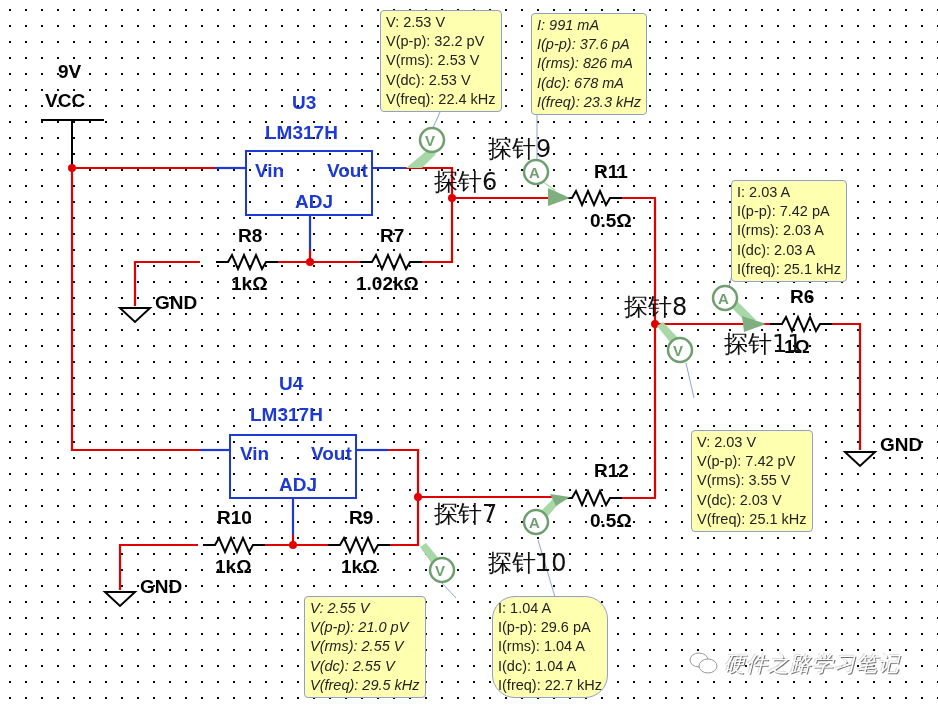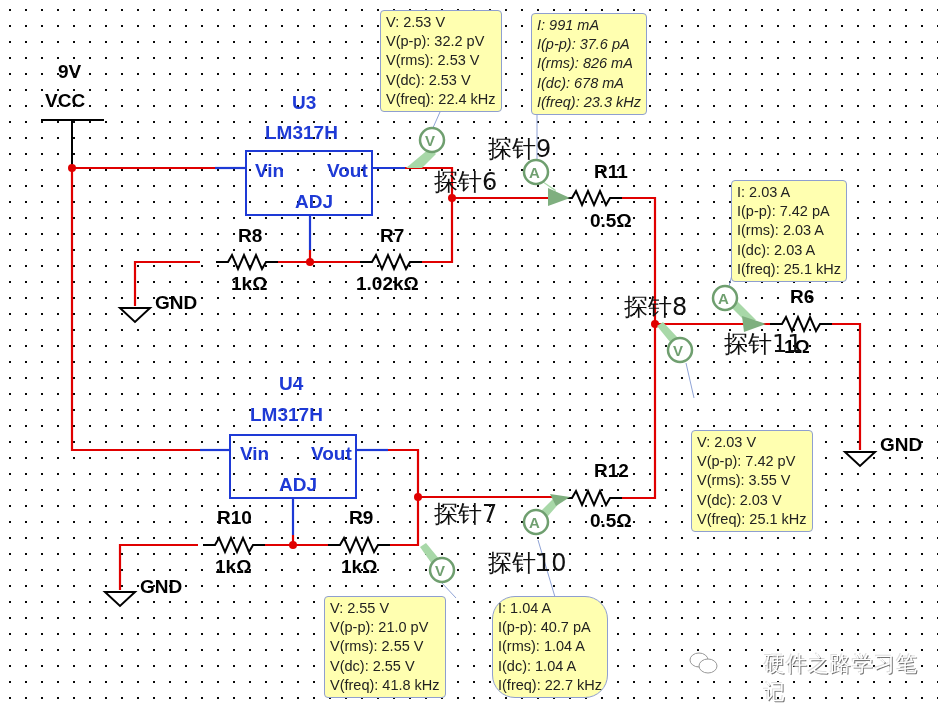--- a/index.html
+++ b/index.html
@@ -218,29 +218,29 @@
   <div>I(dc): 2.03 A</div>
   <div>I(freq): 25.1 kHz</div>
 </div>
 <div class="tip" style="left:691px;top:386px;margin-top:44px;">
   <div>V: 2.03 V</div>
   <div>V(p-p): 7.42 pV</div>
   <div>V(rms): 3.55 V</div>
   <div>V(dc): 2.03 V</div>
   <div>V(freq): 25.1 kHz</div>
 </div>
-<div class="tip" style="left:324px;top:596px;">
+<div class="tip" style="left:304px;top:596px;font-style:italic;">
   <div>V: 2.55 V</div>
   <div>V(p-p): 21.0 pV</div>
   <div>V(rms): 2.55 V</div>
   <div>V(dc): 2.55 V</div>
-  <div>V(freq): 41.8 kHz</div>
+  <div>V(freq): 29.5 kHz</div>
 </div>
 <div class="tip" style="left:492px;top:596px;border-radius:23px;">
   <div>I: 1.04 A</div>
-  <div>I(p-p): 40.7 pA</div>
+  <div>I(p-p): 29.6 pA</div>
   <div>I(rms): 1.04 A</div>
   <div>I(dc): 1.04 A</div>
   <div>I(freq): 22.7 kHz</div>
 </div>
 
-<div class="watermark" style="left:764px;">硬件之路学习笔记</div>
+<div class="watermark" style="left:724px;font-style:italic;">硬件之路学习笔记</div>
 </div>
 
 </body></html>

